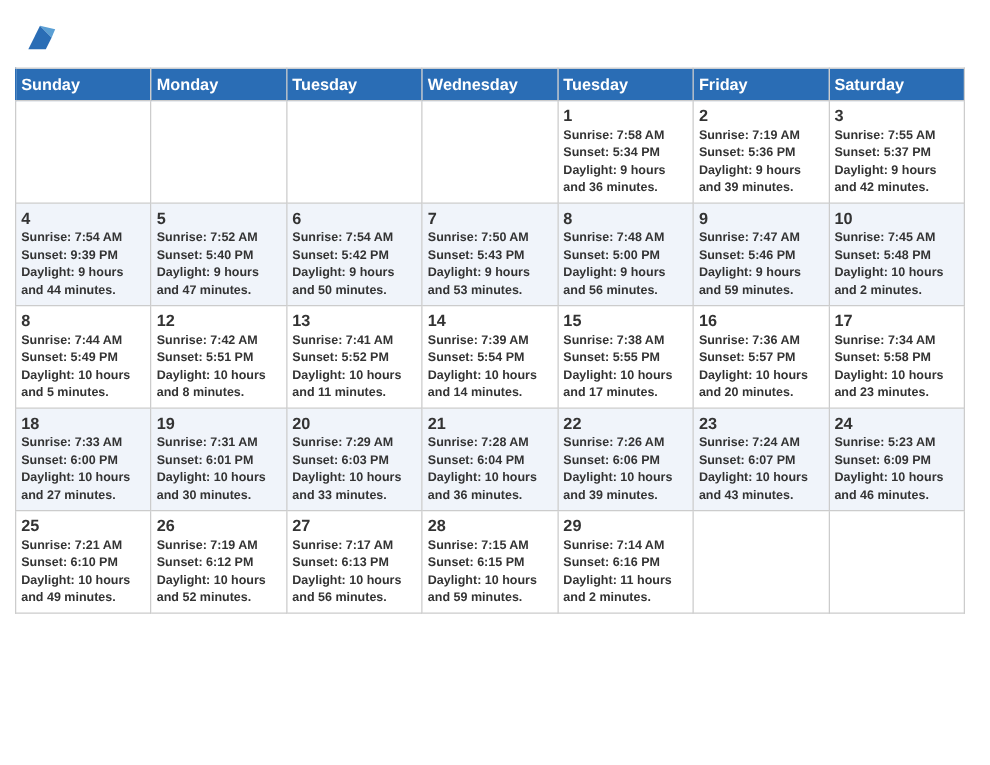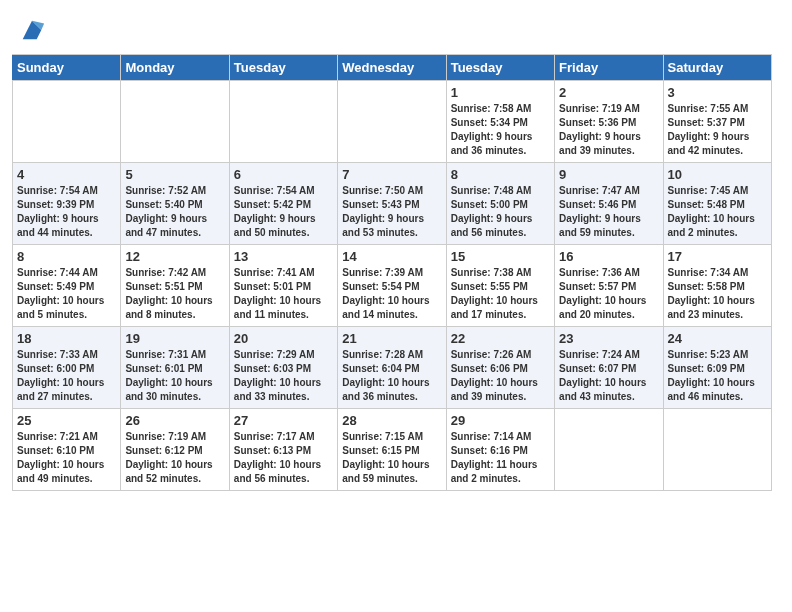--- a/index.html
+++ b/index.html
@@ -222,21 +222,21 @@
           <td>
             <span class="day-num">12</span>
             <div class="day-info">Sunrise: 7:42 AM
 Sunset: 5:51 PM
 Daylight: 10 hours
 and 8 minutes.</div>
           </td>
           <td>
             <span class="day-num">13</span>
             <div class="day-info">Sunrise: 7:41 AM
-Sunset: 5:01 PM
+Sunset: 5:52 PM
 Daylight: 10 hours
 and 11 minutes.</div>
           </td>
           <td>
             <span class="day-num">14</span>
             <div class="day-info">Sunrise: 7:39 AM
 Sunset: 5:54 PM
 Daylight: 10 hours
 and 14 minutes.</div>
           </td>

